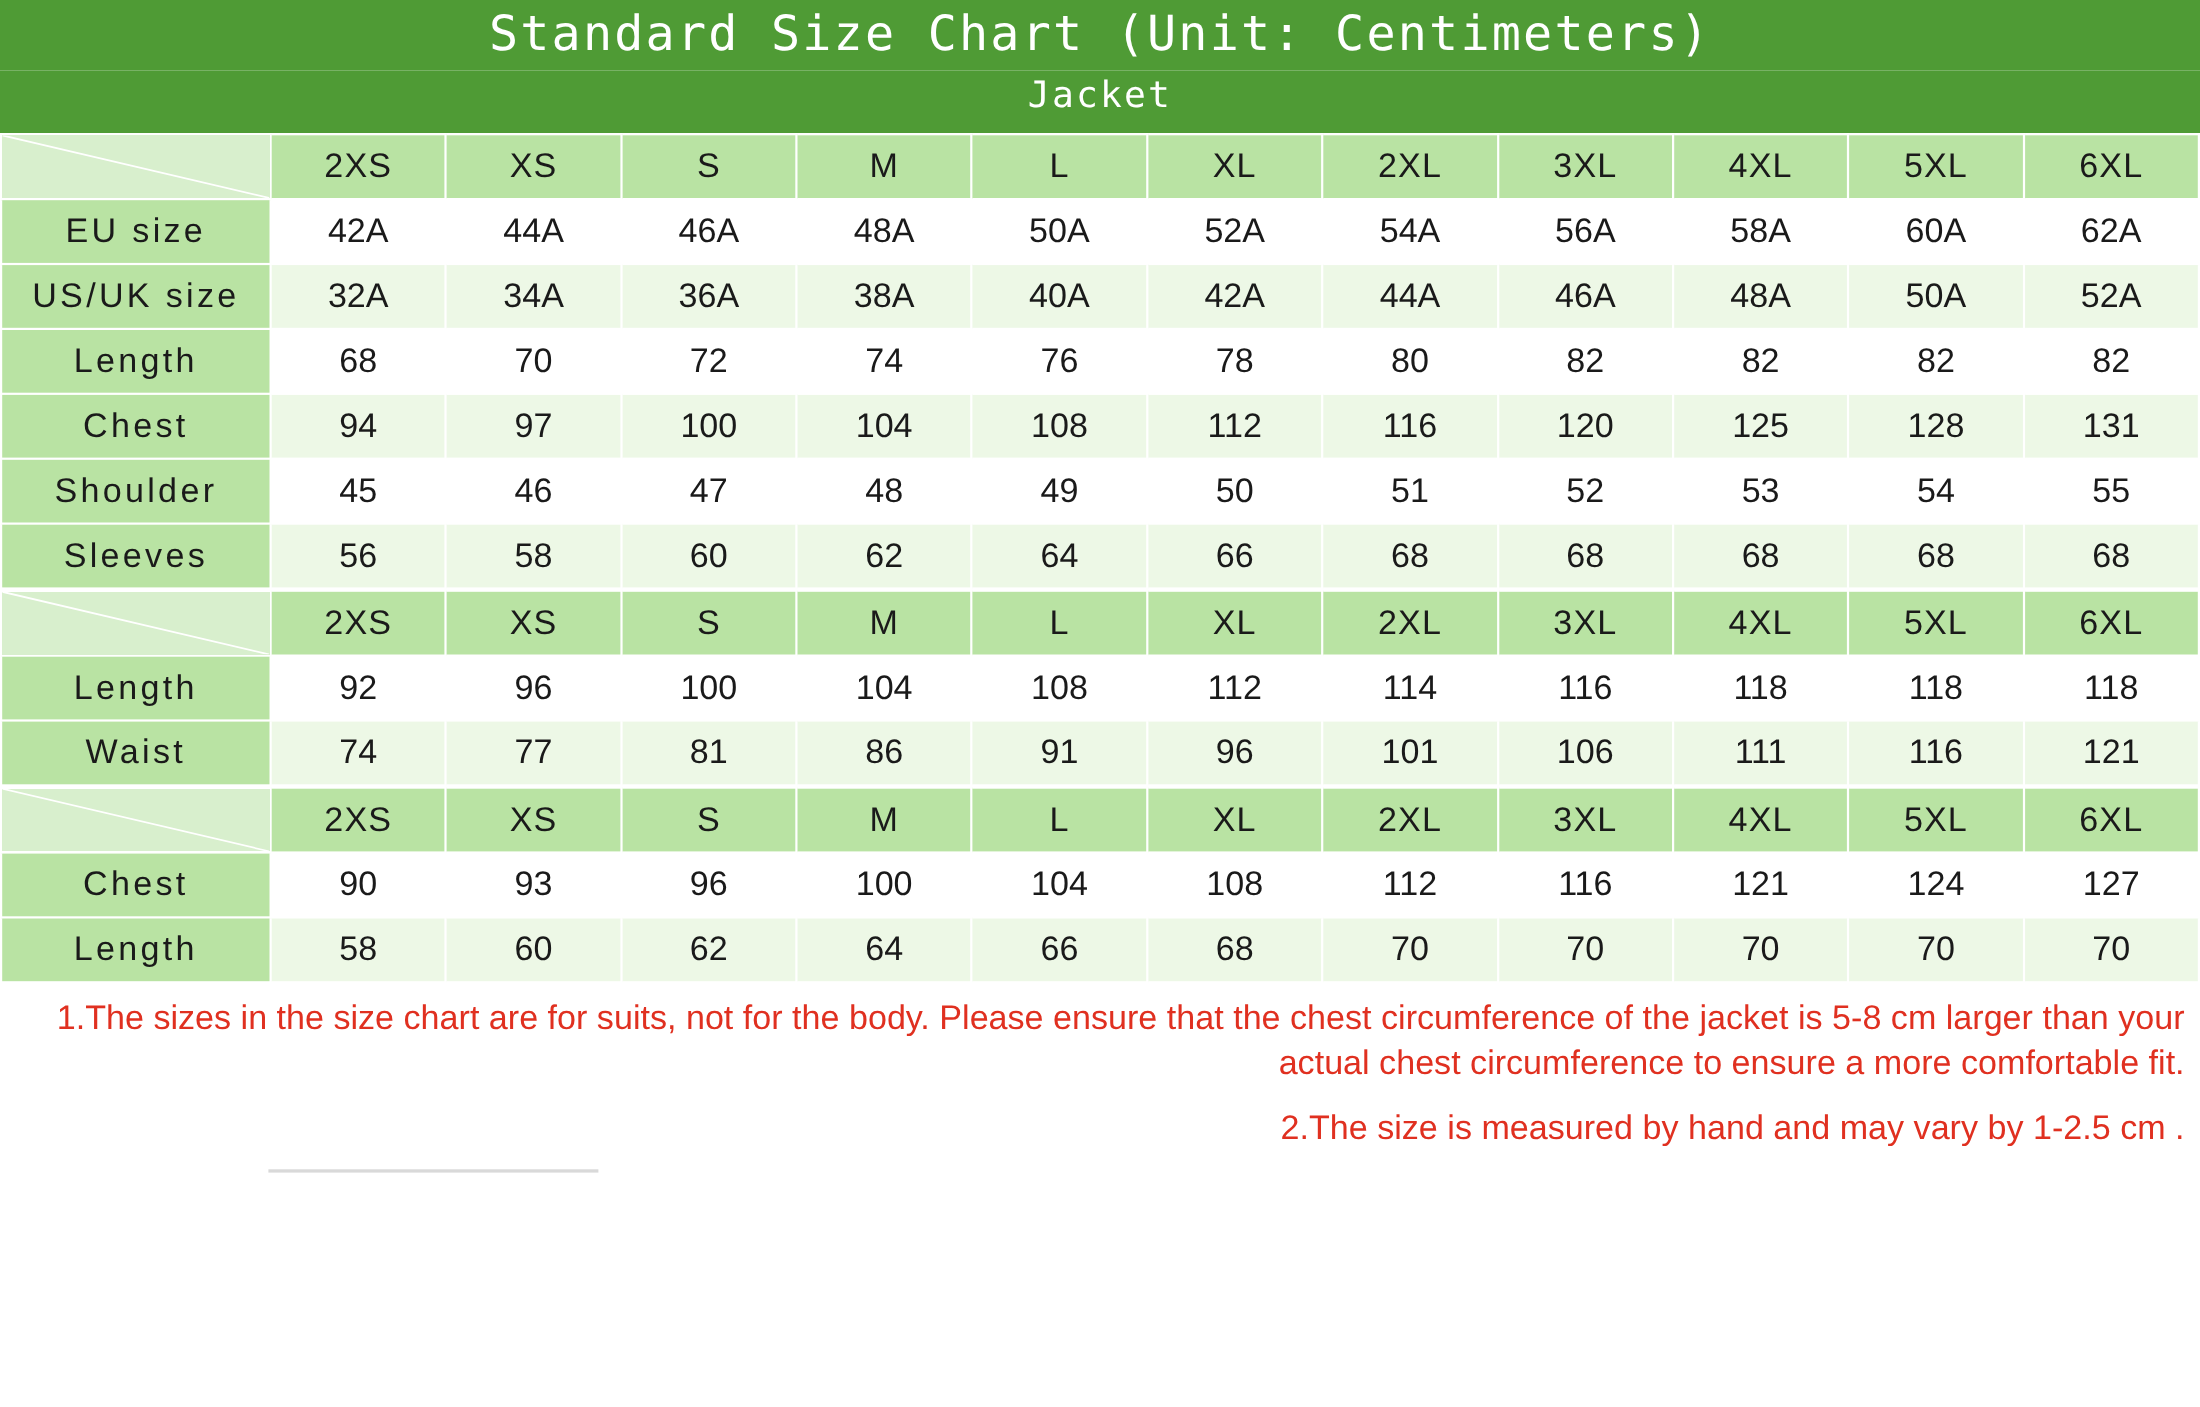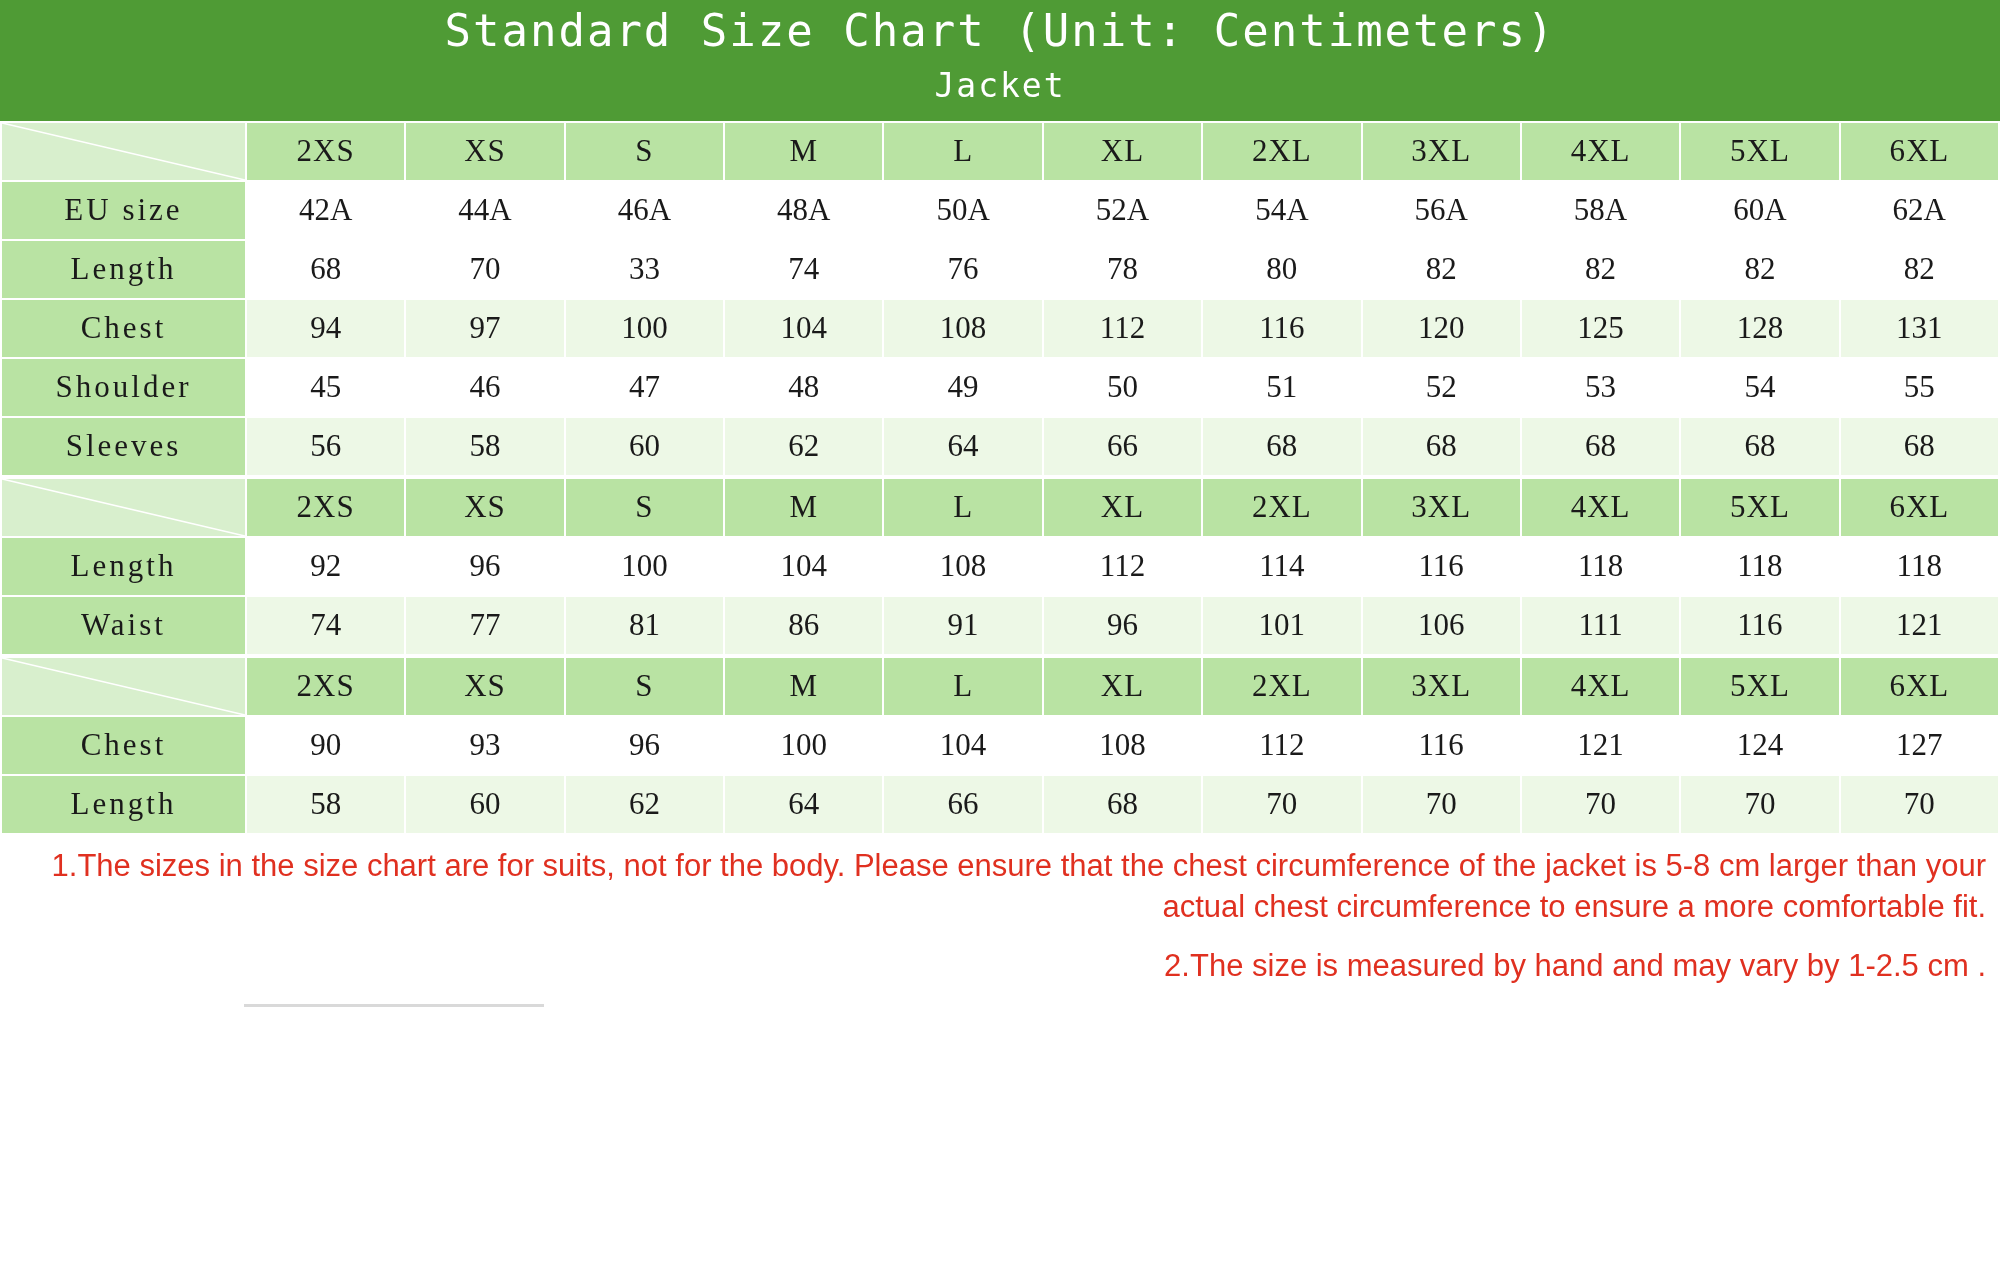--- a/index.html
+++ b/index.html
@@ -39,21 +39,21 @@
     letter-spacing: 2px;
     padding: 5px 0 17px 0;
     line-height: 1.05;
   }
 
   
   table.size {
     width: 2000px;
     border-collapse: collapse;
     table-layout: fixed;
-    font-family: Liberation Serif, serif;
+    font-family: Liberation Sans, sans-serif;
   }
   table.size col.label-col { width: 245px; }
 
   table.size td, table.size th {
     border: 2px solid #ffffff;
     text-align: center;
     vertical-align: middle;
     font-size: 31px;
     color: #1a1a1a;
     height: 57px;
@@ -154,25 +154,39 @@
         <td class="val">46A</td>
         <td class="val">48A</td>
         <td class="val">50A</td>
         <td class="val">52A</td>
         <td class="val">54A</td>
         <td class="val">56A</td>
         <td class="val">58A</td>
         <td class="val">60A</td>
         <td class="val">62A</td>
       </tr>
+      <tr class="even">
+        <td class="rowlabel">US/UK size</td>
+        <td class="val">32A</td>
+        <td class="val">34A</td>
+        <td class="val">36A</td>
+        <td class="val">38A</td>
+        <td class="val">40A</td>
+        <td class="val">42A</td>
+        <td class="val">44A</td>
+        <td class="val">46A</td>
+        <td class="val">48A</td>
+        <td class="val">50A</td>
+        <td class="val">52A</td>
+      </tr>
       <tr class="odd">
         <td class="rowlabel">Length</td>
         <td class="val">68</td>
         <td class="val">70</td>
-        <td class="val">33</td>
+        <td class="val">72</td>
         <td class="val">74</td>
         <td class="val">76</td>
         <td class="val">78</td>
         <td class="val">80</td>
         <td class="val">82</td>
         <td class="val">82</td>
         <td class="val">82</td>
         <td class="val">82</td>
       </tr>
       <tr class="even">

